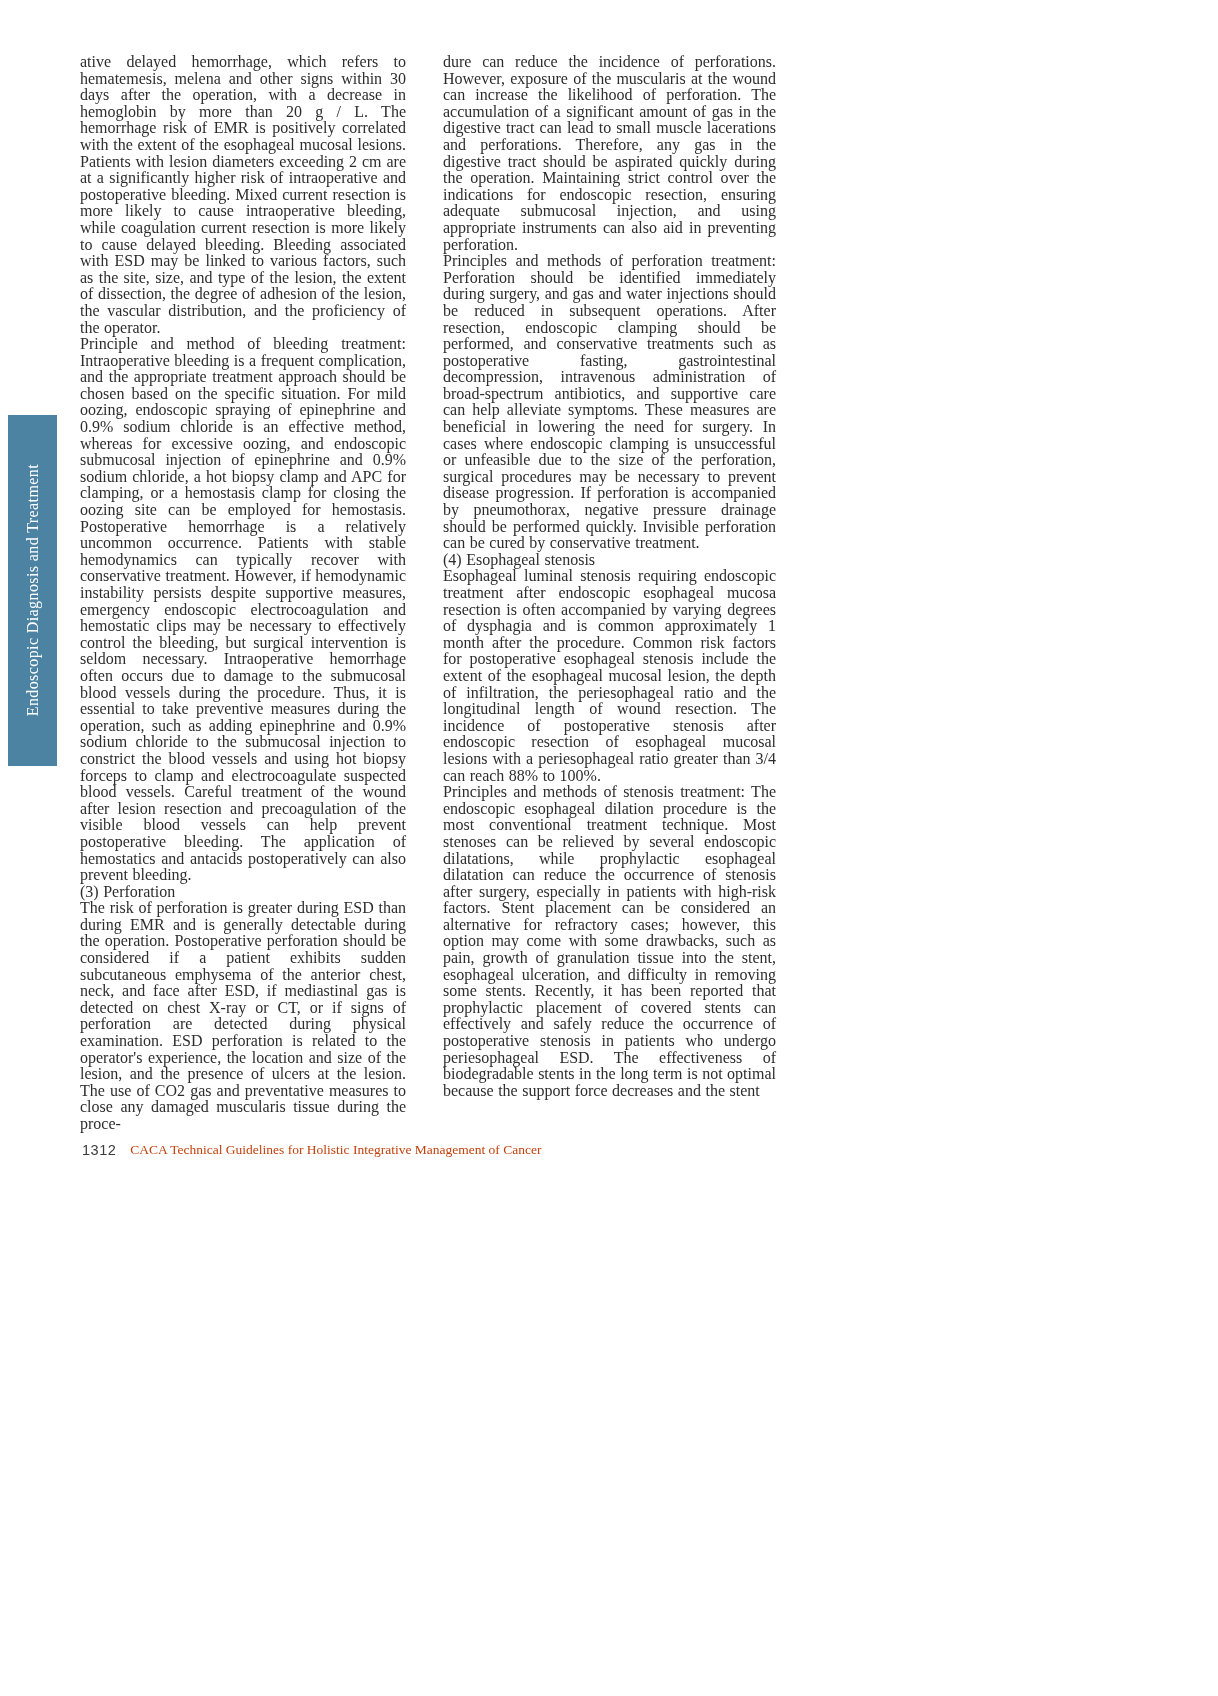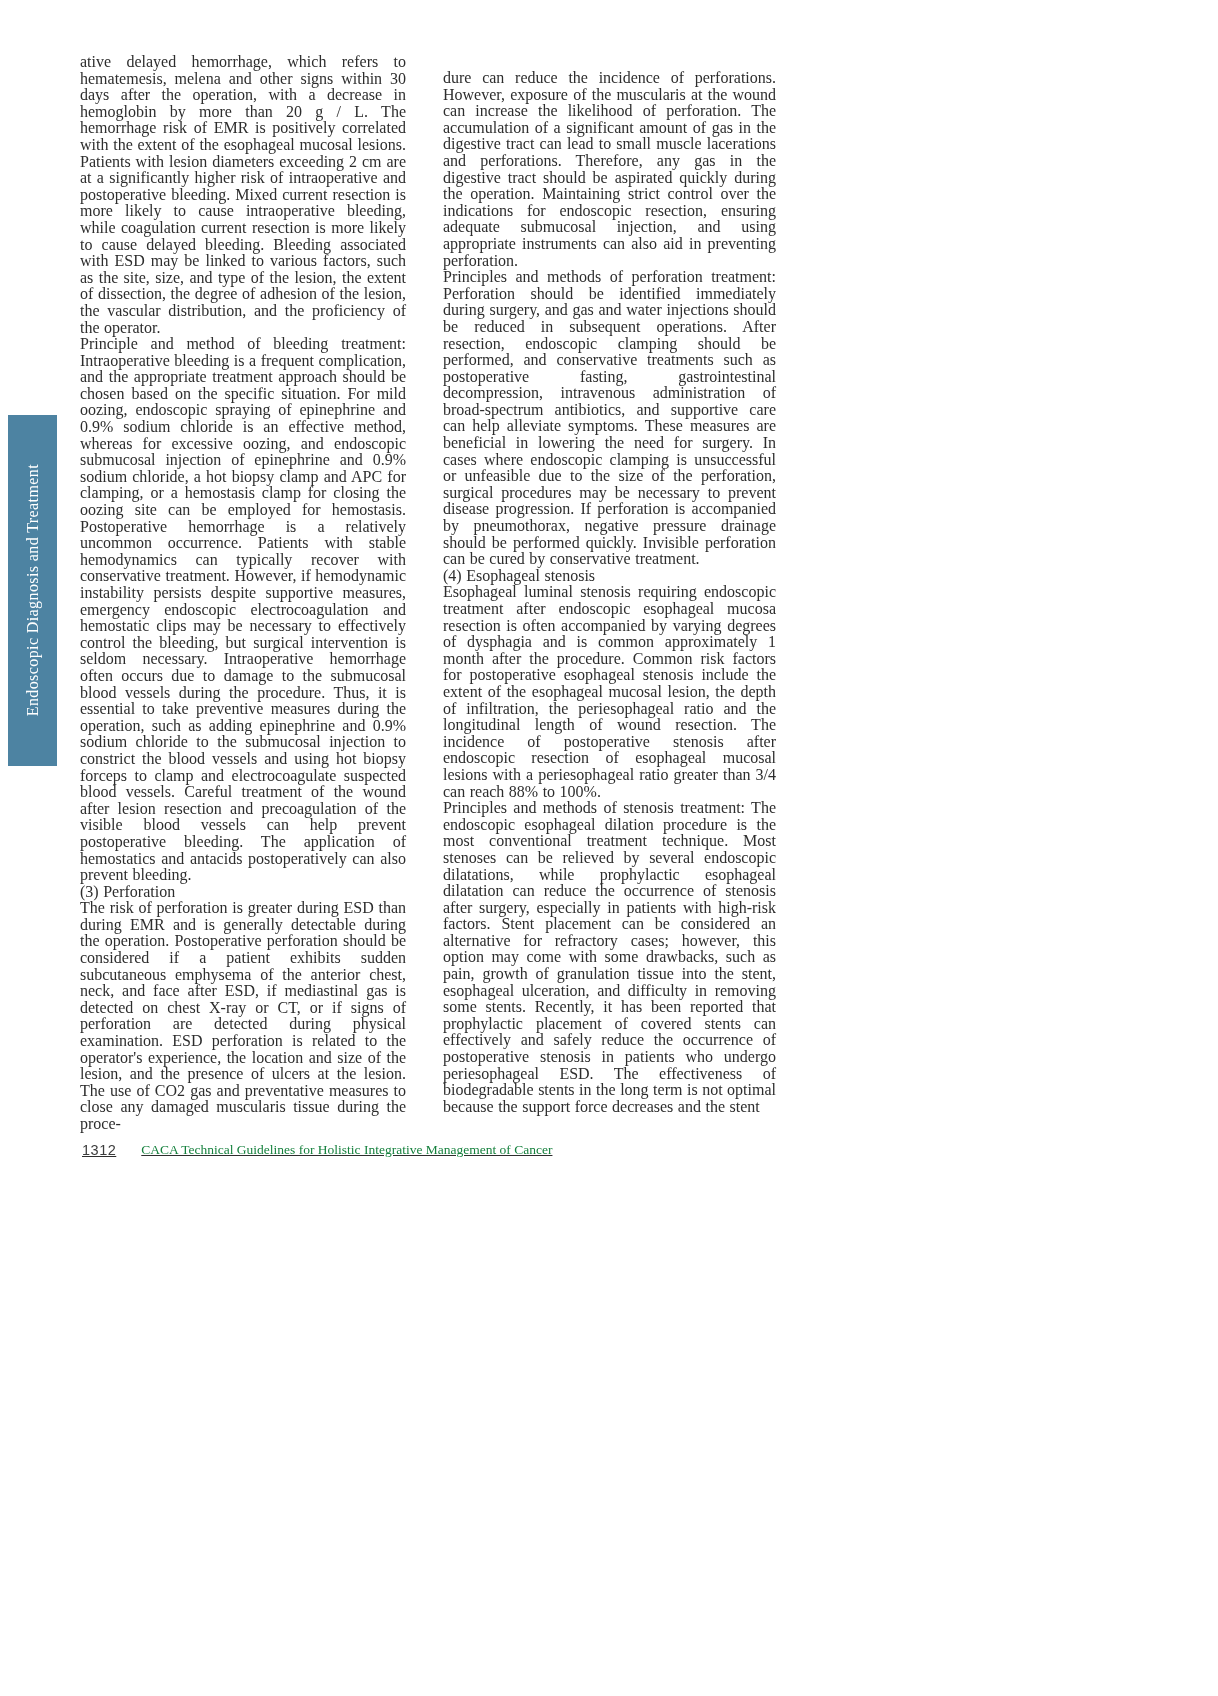--- a/index.html
+++ b/index.html
@@ -46,51 +46,50 @@
     position: absolute;
     left: 80px;
     top: 54px;
     display: flex;
     gap: 37px;
   }
   .col {
     display: block;
   }
   .col-left  { width: 326px; }
-  .col-right { width: 333px; margin-top: 16px; }
+  .col-right { width: 333px; }
   .col p {
     margin: 0;
     padding: 0;
     font-size: 16px;
     line-height: 16.6px;
     text-align: justify;
     text-justify: inter-word;
     word-spacing: 0.5px;
     font-family: Liberation Serif, serif;
   }
   
   .footer {
     position: absolute;
     left: 82px;
     top: 1142px;
     display: flex;
     align-items: flex-end;
-    gap: 25px;
-    text-decoration: underline;
+    gap: 14px;
   }
   .footer .page-number {
     font-family: "Liberation Sans", sans-serif;
     font-size: 14.5px;
     color: #3c3c3c;
     letter-spacing: 0.5px;
   }
   .footer .book-title {
     font-family: "Liberation Serif", serif;
     font-size: 13.5px;
-    color: #15803d;
+    color: #c2410c;
   }
 </style>
 </head>
 <body>
 
 <div class="page">
 
   <div class="sidebar-tab" style="background: rgb(77, 131, 162);">
     <span class="tab-label">Endoscopic Diagnosis and Treatment</span>
   </div>

